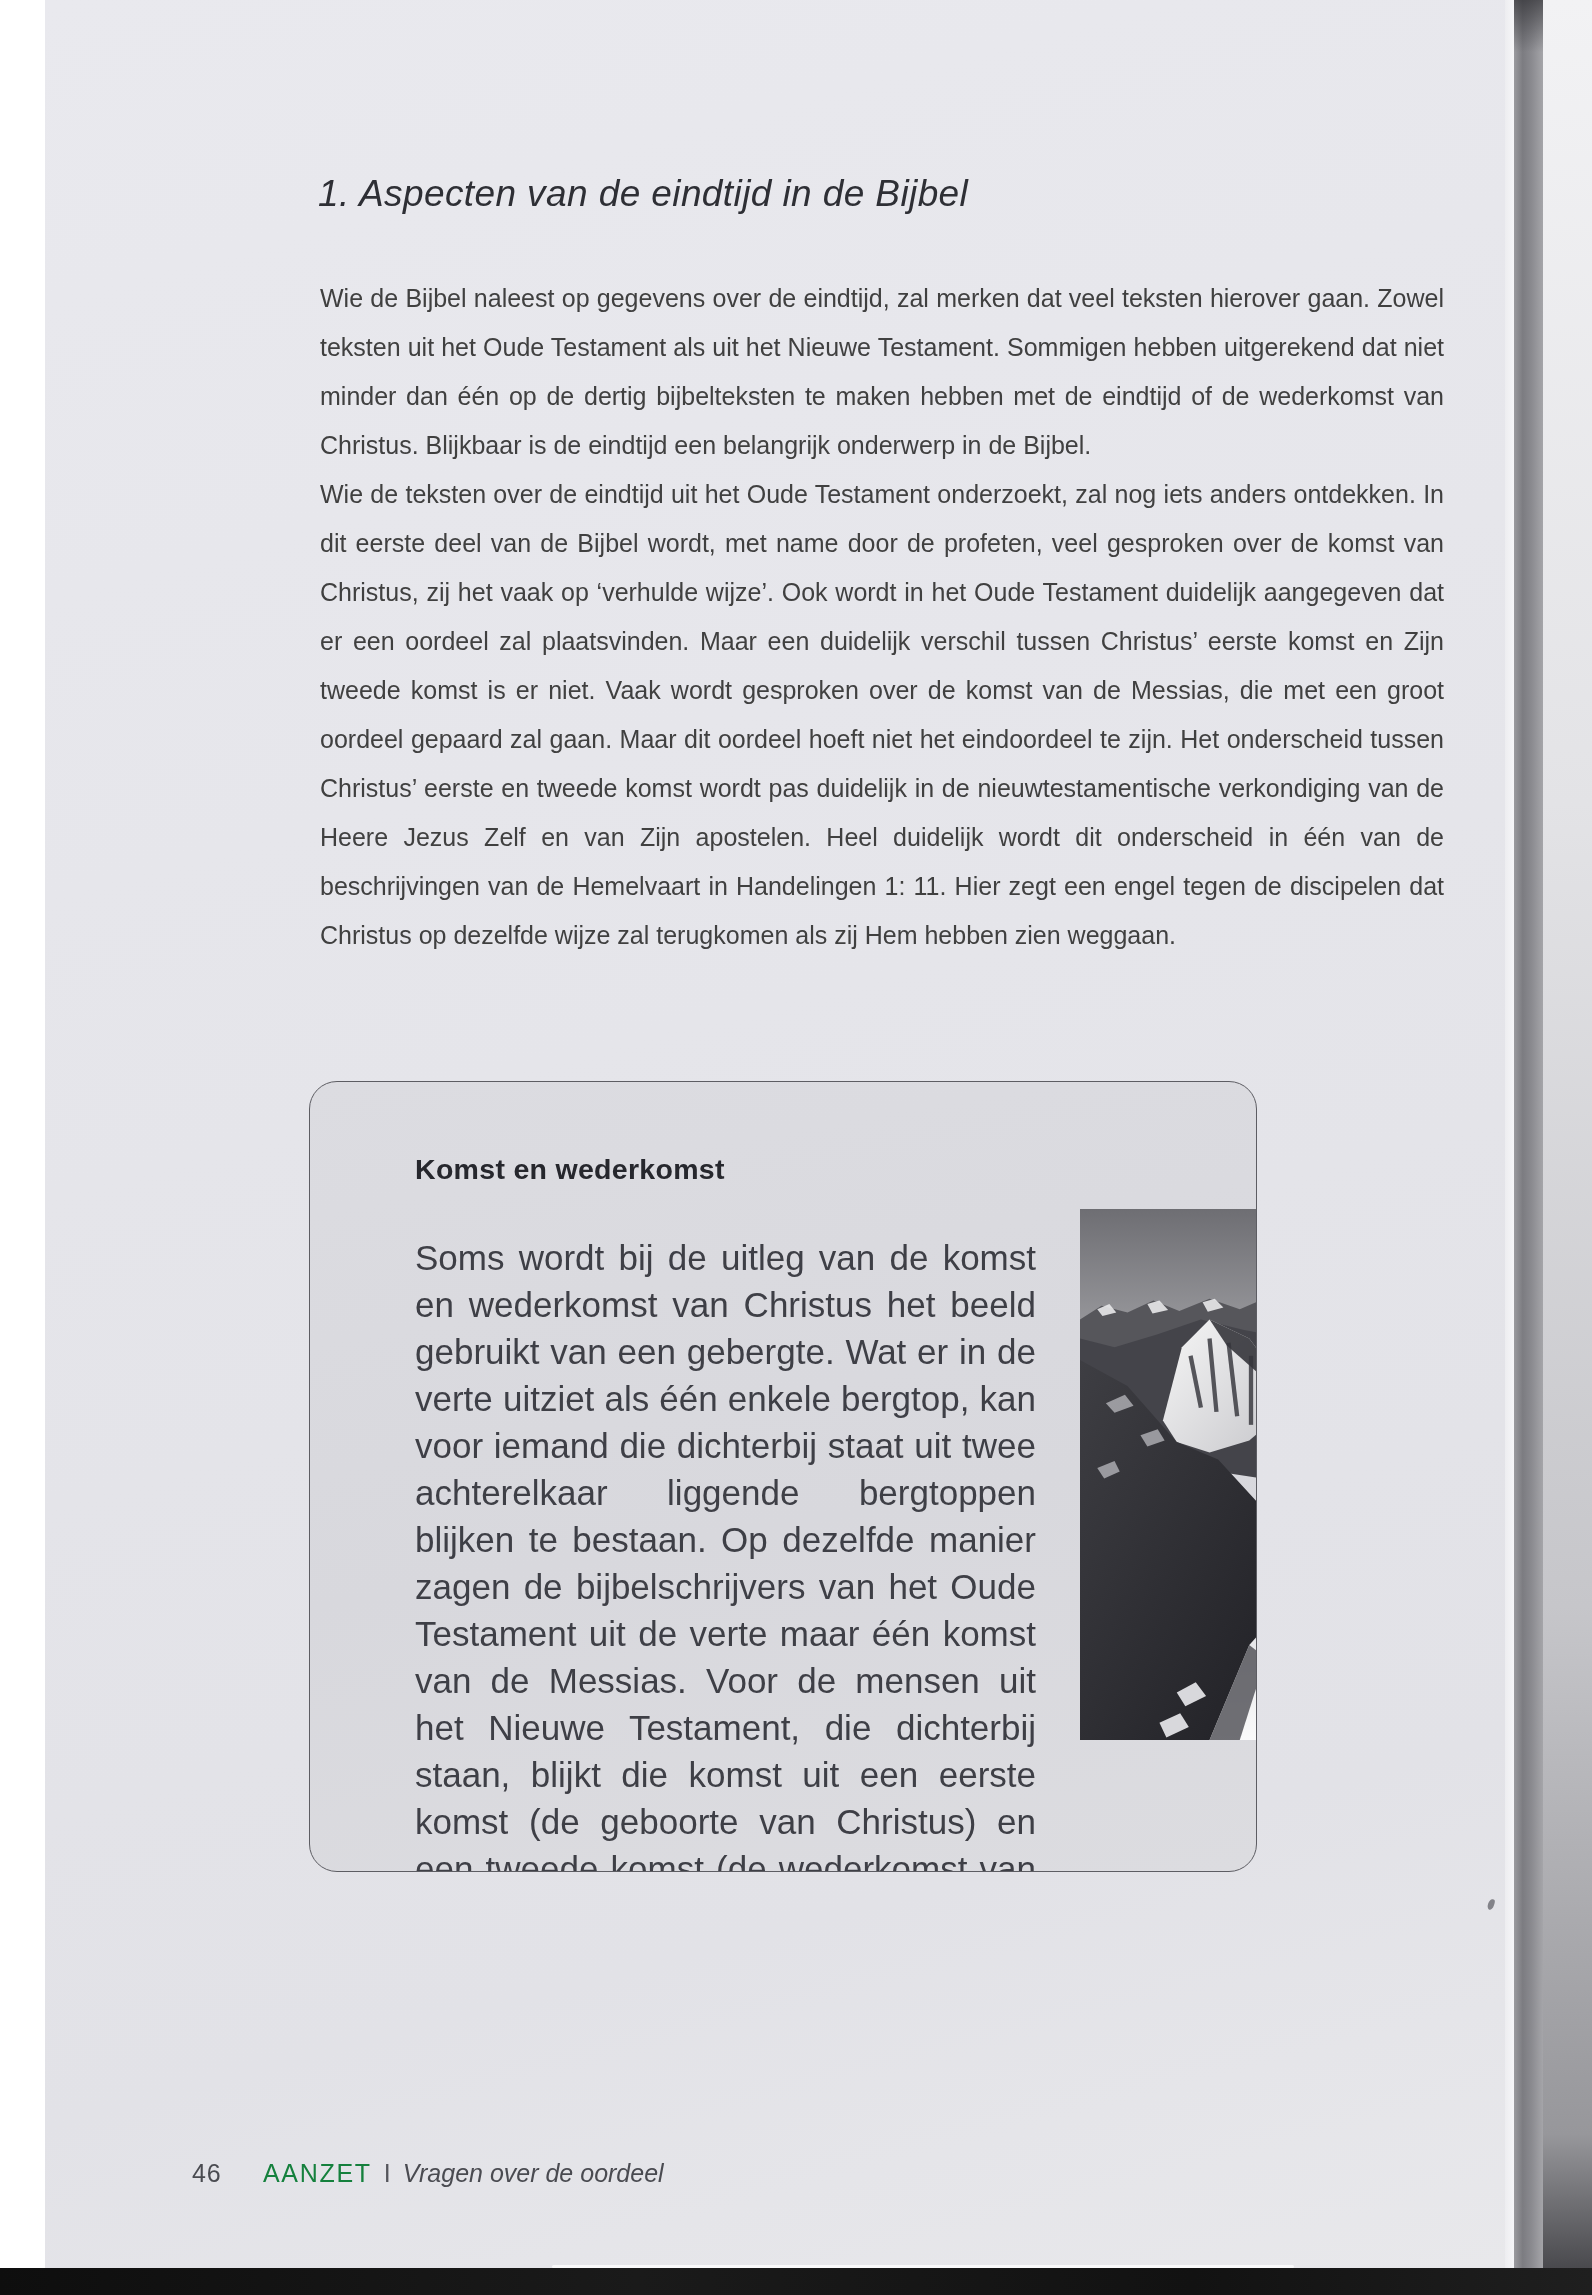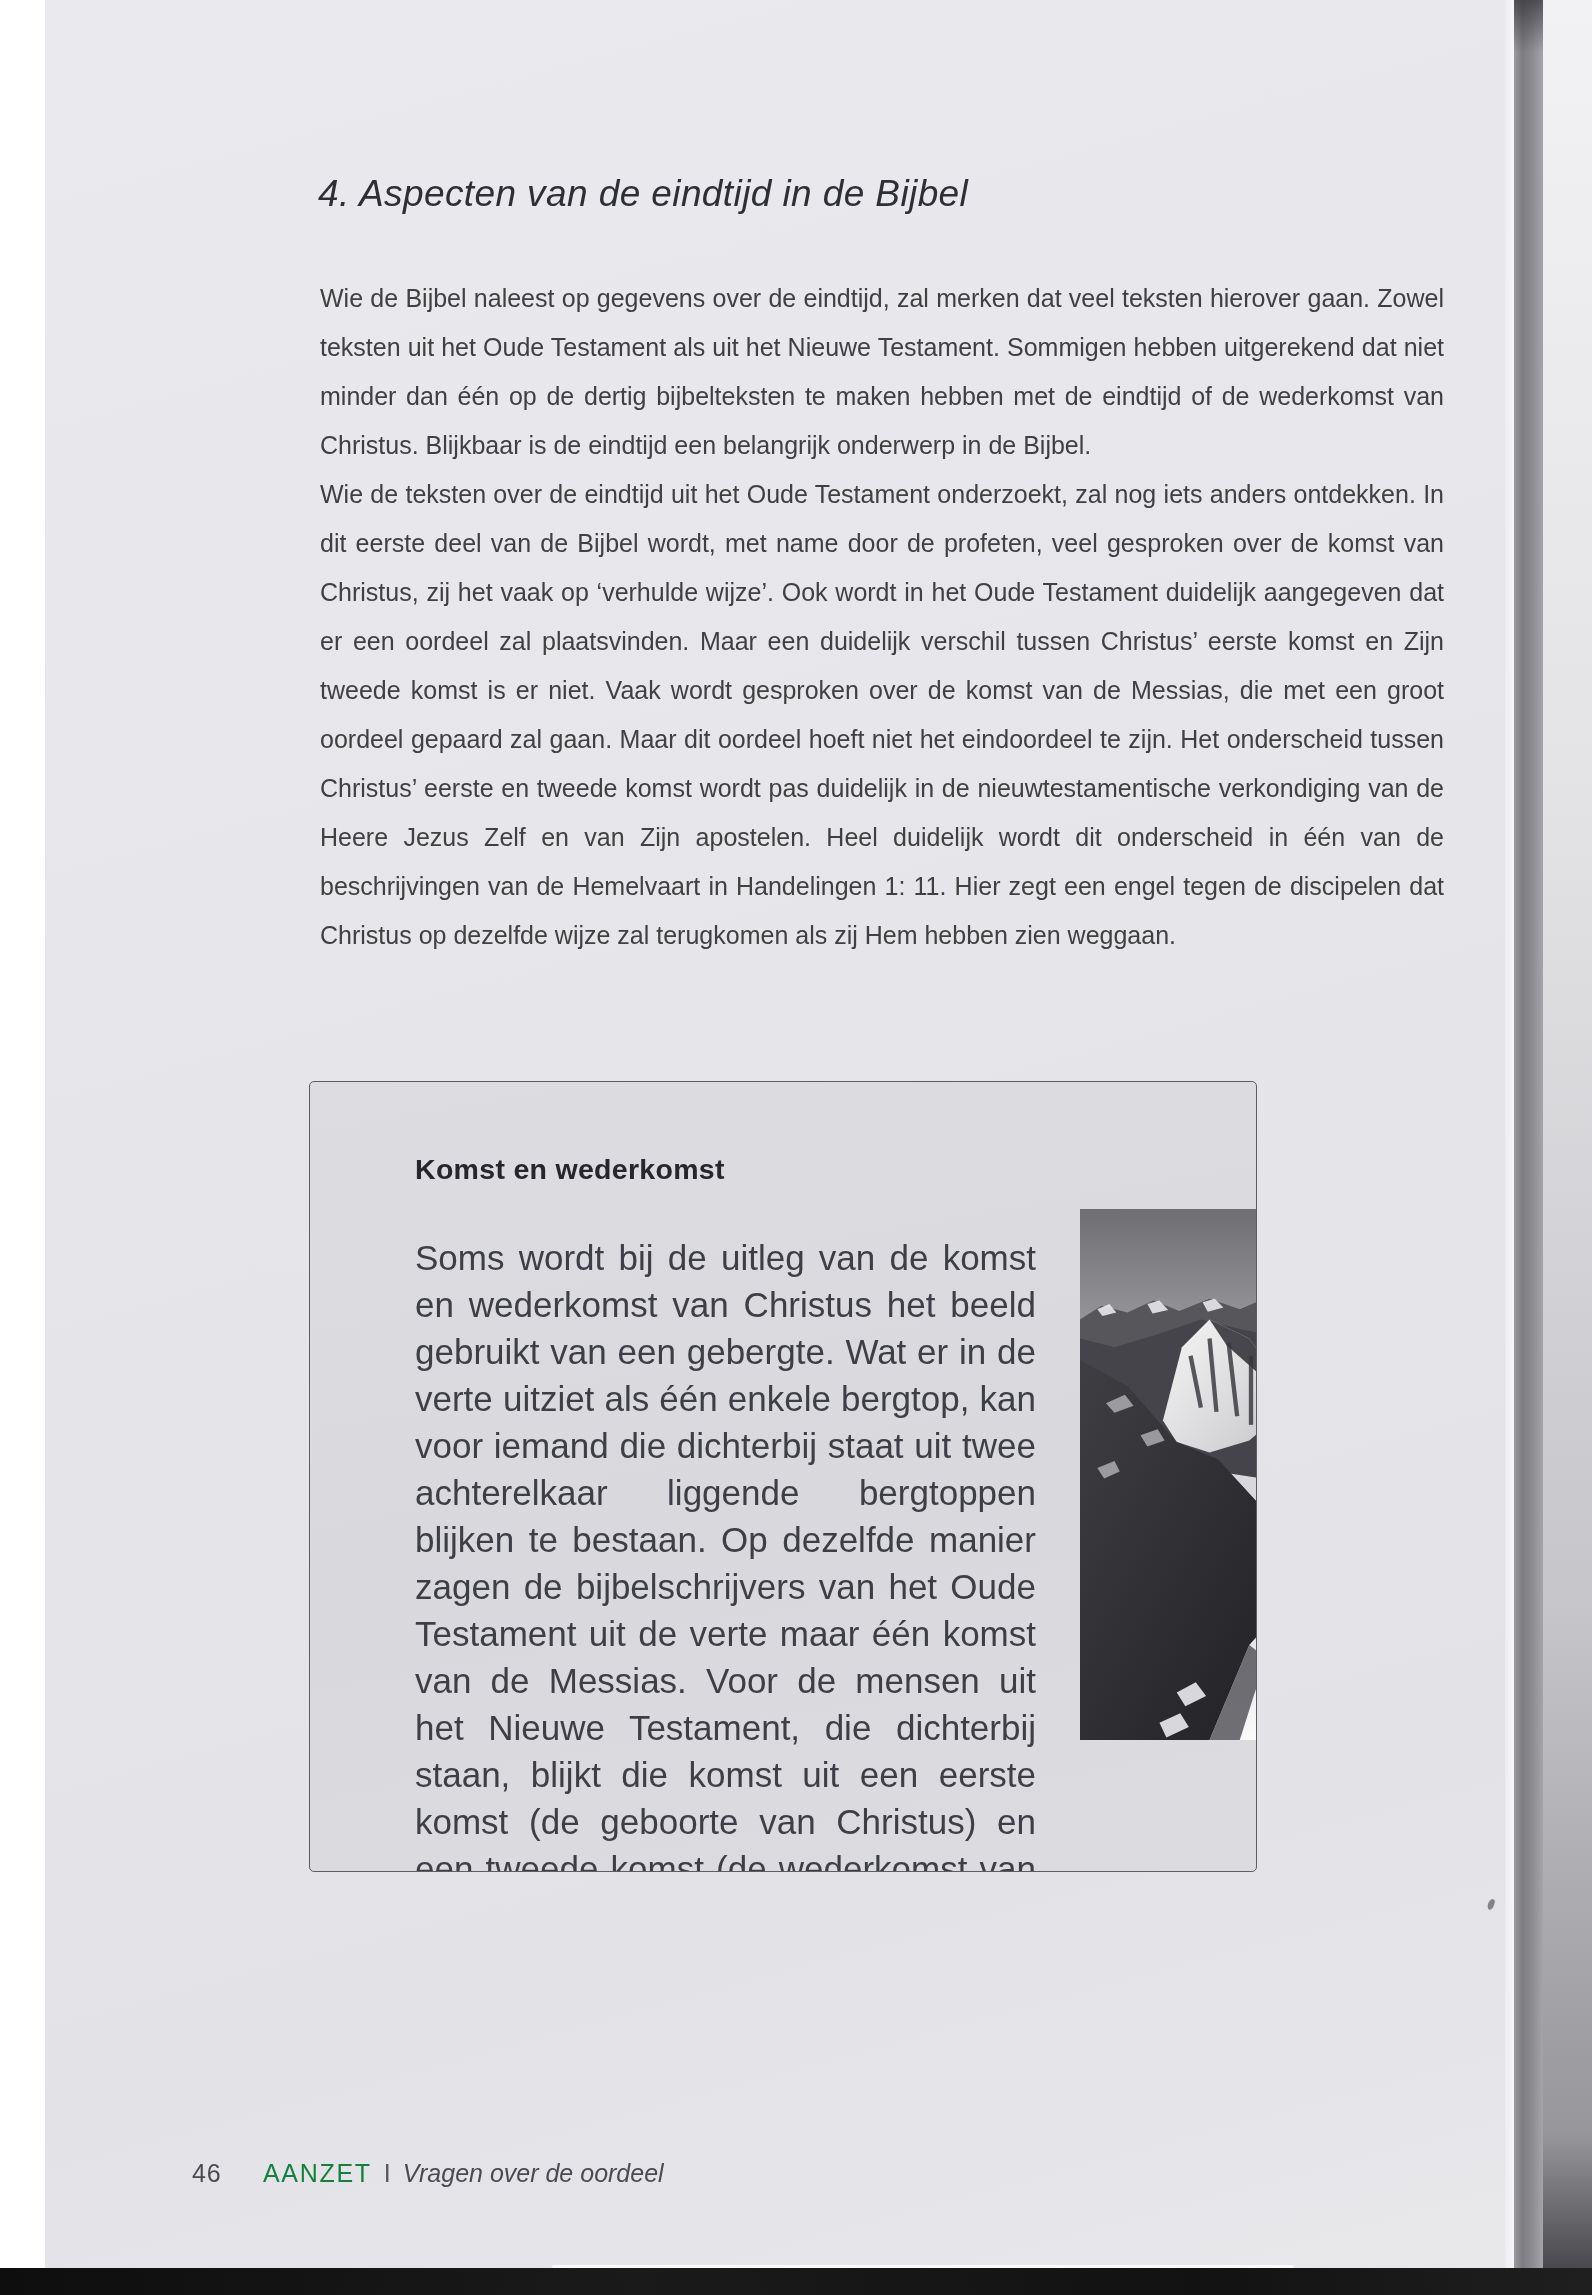--- a/index.html
+++ b/index.html
@@ -57,21 +57,21 @@
   .body-text{
     position:absolute;left:320px;top:274px;width:1124px;
     font-size:25px;line-height:49px;color:#404040;
     text-align:justify;
   }
   .body-text p{margin:0;}
   
   .infobox{
     position:absolute;left:309px;top:1081px;width:948px;height:791px;
     box-sizing:border-box;
-    border:1.7px solid #5d5d63;border-radius:5px;
+    border:1.7px solid #5d5d63;border-radius:28px;
     background:linear-gradient(170deg,#dcdce1 0%,#d8d8dd 55%,#dcdce0 100%);
     overflow:hidden;
   }
   .infobox-title{
     position:absolute;left:105px;top:71px;
     font-size:28.5px;font-weight:bold;color:#26272d;letter-spacing:0.3px;
   }
   .infobox-body{
     position:absolute;left:105px;top:152px;width:621px;
     font-size:35px;line-height:47px;color:#3e3f46;
@@ -101,21 +101,21 @@
 </style>
 </head>
 <body>
 
 <div id="root">
 
   <div class="scan-white-left"></div>
 
   <div class="page-surface"></div>
 
-  <h1 class="section-title">4. Aspecten van de eindtijd in de Bijbel</h1>
+  <h1 class="section-title">1. Aspecten van de eindtijd in de Bijbel</h1>
 
   <div class="body-text">
     <p>Wie de Bijbel naleest op gegevens over de eindtijd, zal merken dat veel teksten hierover gaan. Zowel teksten uit het Oude Testament als uit het Nieuwe Testament. Sommigen hebben uitgerekend dat niet minder dan één op de dertig bijbelteksten te maken hebben met de eindtijd of de wederkomst van Christus. Blijkbaar is de eindtijd een belangrijk onderwerp in de Bijbel.</p>
     <p>Wie de teksten over de eindtijd uit het Oude Testament onderzoekt, zal nog iets anders ontdekken. In dit eerste deel van de Bijbel wordt, met name door de profeten, veel gesproken over de komst van Christus, zij het vaak op ‘verhulde wijze’. Ook wordt in het Oude Testament duidelijk aangegeven dat er een oordeel zal plaatsvinden. Maar een duidelijk verschil tussen Christus’ eerste komst en Zijn tweede komst is er niet. Vaak wordt gesproken over de komst van de Messias, die met een groot oordeel gepaard zal gaan. Maar dit oordeel hoeft niet het eindoordeel te zijn. Het onderscheid tussen Christus’ eerste en tweede komst wordt pas duidelijk in de nieuwtestamentische verkondiging van de Heere Jezus Zelf en van Zijn apostelen. Heel duidelijk wordt dit onderscheid in één van de beschrijvingen van de Hemelvaart in Handelingen 1: 11. Hier zegt een engel tegen de discipelen dat Christus op dezelfde wijze zal terugkomen als zij Hem hebben zien weggaan.</p>
   </div>
 
   <div class="infobox">
     <div class="infobox-title">Komst en wederkomst</div>
     <div class="infobox-body">Soms wordt bij de uitleg van de komst en wederkomst van Christus het beeld gebruikt van een gebergte. Wat er in de verte uitziet als één enkele bergtop, kan voor iemand die dichterbij staat uit twee achterelkaar liggende bergtoppen blijken te bestaan. Op dezelfde manier zagen de bijbelschrijvers van het Oude Testament uit de verte maar één komst van de Messias. Voor de mensen uit het Nieuwe Testament, die dichterbij staan, blijkt die komst uit een eerste komst (de geboorte van Christus) en een tweede komst (de wederkomst van Christus) te bestaan.</div>
 

